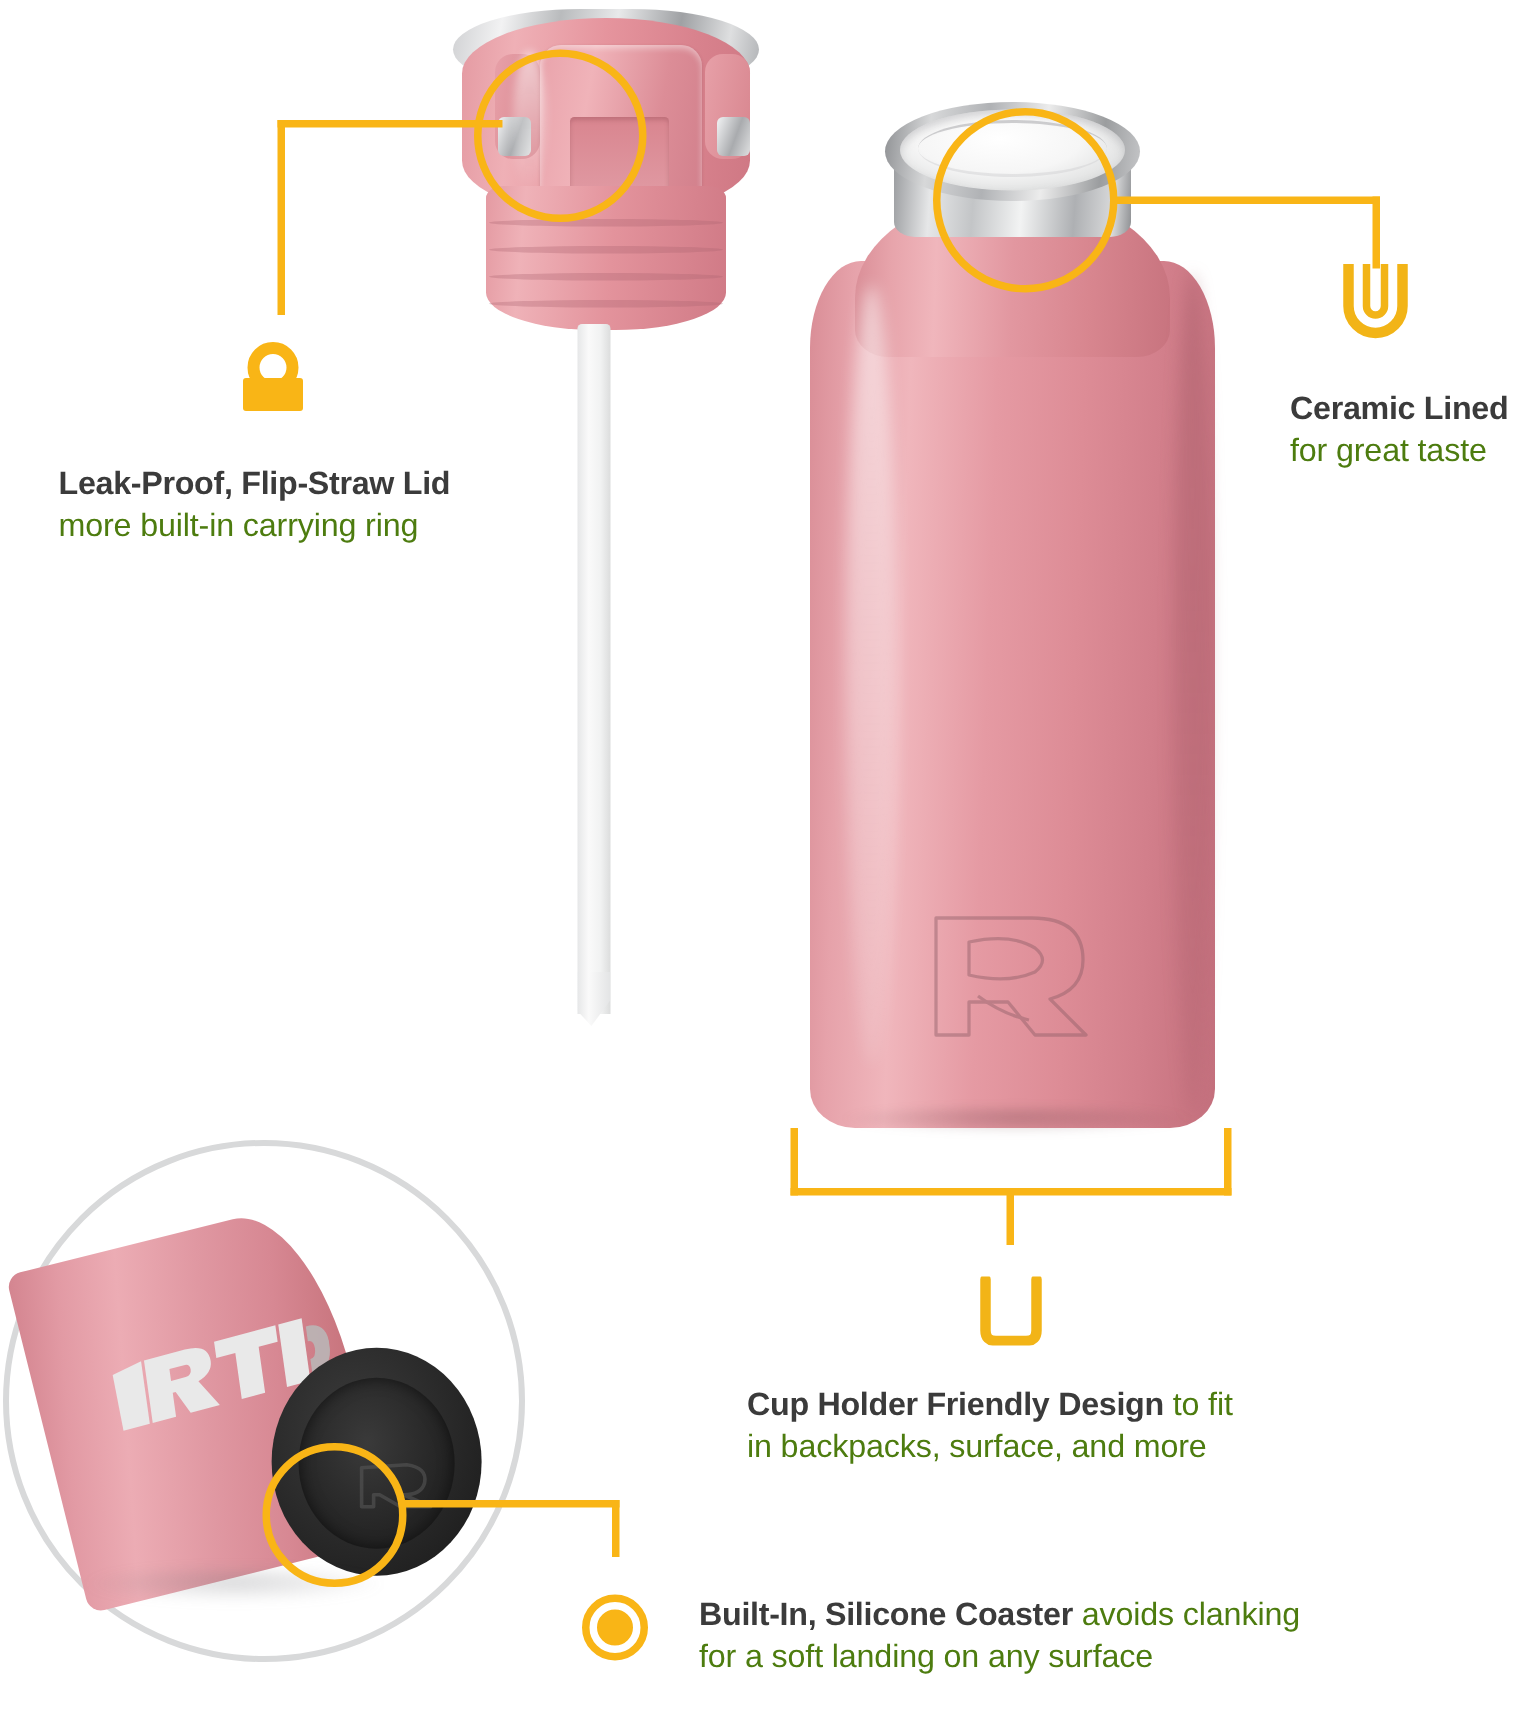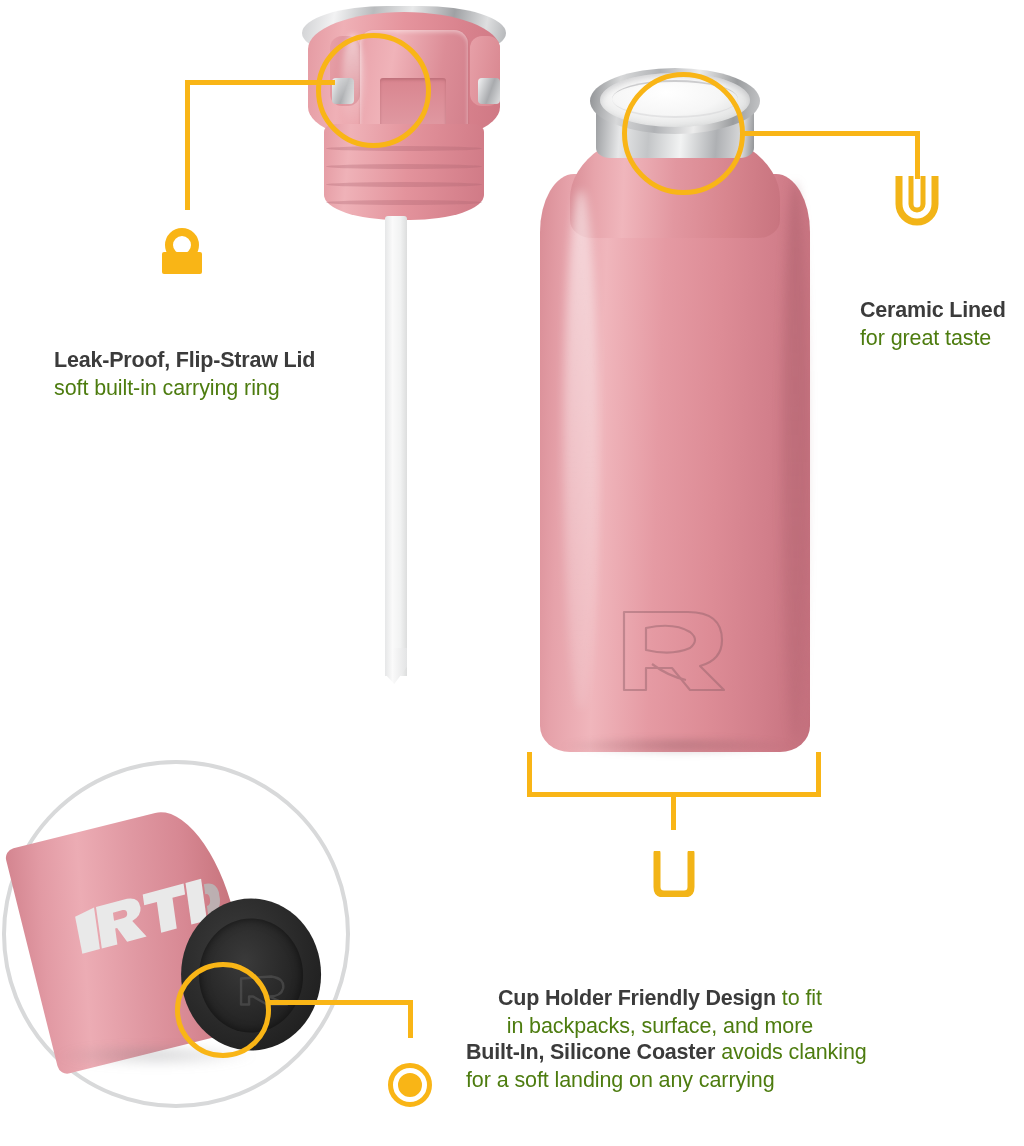--- a/index.html
+++ b/index.html
@@ -5,21 +5,21 @@
   * { box-sizing: border-box; margin: 0; padding: 0; }
   html, body {
     width: 1024px; height: 1146px;
     background: #ffffff;
     font-family: "Liberation Sans", sans-serif;
     overflow: hidden;
   }
   #stage { position: relative; width: 1024px; height: 1146px; background: #fff; }
 
   
-  .callout-text { position: absolute; line-height: 1.32; margin-top: 38px; }
+  .callout-text { position: absolute; line-height: 1.32; }
   .callout-text .t-strong {
     font-weight: 700; color: #3b3b3b; font-size: 21.5px; letter-spacing: -0.2px;
   }
   .callout-text .t-light {
     font-weight: 400; color: #4d7c0f; font-size: 21.5px; letter-spacing: -0.1px;
   }
   .line1, .line2 { display: block; white-space: nowrap; }
 
   
   .lead { position: absolute; background: #f9b516; }
@@ -271,23 +271,23 @@
   <div class="ring-circle" style="left:316px; top:33px; width:115px; height:115px;"></div>
 
   <div class="lead lead-h" style="left:185px; top:80px; width:150px;"></div>
   <div class="lead lead-v" style="left:185px; top:80px; height:130px;"></div>
 
   <div class="icon ico-ring" style="left:162px; top:228px;">
     <div class="arch"></div>
     <div class="base"></div>
   </div>
 
-  <div class="callout-text" style="left:54px; top:308px;">
+  <div class="callout-text" style="left:39px; top:308px;">
     <span class="line1 t-strong">Leak-Proof, Flip-Straw Lid</span>
-    <span class="line2 t-light">soft built-in carrying ring</span>
+    <span class="line2 t-light">more built-in carrying ring</span>
   </div>
 
   <div id="bottle">
     <div class="btl-body"></div>
     <div class="btl-shoulder"></div>
     <div class="btl-neck-steel"></div>
     <div class="btl-rim-outer"></div>
     <div class="btl-rim-inner"></div>
     <div class="btl-rim-ring"></div>
     <div class="btl-gloss"></div>
@@ -327,21 +327,21 @@
     <div class="bar" style="left:527px; top:792px; width:294px; height:5px;"></div>
     <div class="bar" style="left:671px; top:792px; width:5px; height:38px;"></div>
   </div>
 
   <div class="icon ico-u-square" style="left:653px; top:851px;">
     <svg viewBox="0 0 42 46" width="42" height="46" aria-hidden="true">
       <path d="M4 2 L4 36 Q4 43 11 43 L31 43 Q38 43 38 36 L38 2" fill="none" stroke="#f2b417" stroke-width="7" stroke-linecap="round" stroke-linejoin="round"></path>
     </svg>
   </div>
 
-  <div class="callout-text" style="left:498px; top:946px;text-align:center;">
+  <div class="callout-text" style="left:498px; top:922px;">
     <span class="line1">
       <span class="t-strong">Cup Holder Friendly Design</span><span class="t-light"> to fit</span>
     </span>
     <span class="line2 t-light">in backpacks, surface, and more</span>
   </div>
 
   <div id="inset">
     <div class="inset-ring"></div>
     <div class="inset-can">
       <div class="can-side">
@@ -377,20 +377,20 @@
 
   <div class="ring-circle" style="left:175px; top:962px; width:96px; height:96px;"></div>
 
   <div class="lead lead-h" style="left:268px; top:1000px; width:145px;"></div>
   <div class="lead lead-v" style="left:408px; top:1000px; height:38px;"></div>
 
   <div class="icon ico-donut" style="left:388px; top:1063px;">
     <div class="hole"></div>
   </div>
 
-  <div class="callout-text" style="left:466px; top:1000px;">
+  <div class="callout-text" style="left:466px; top:1062px;">
     <span class="line1">
       <span class="t-strong">Built-In, Silicone Coaster</span><span class="t-light"> avoids clanking</span>
     </span>
-    <span class="line2 t-light">for a soft landing on any carrying</span>
+    <span class="line2 t-light">for a soft landing on any surface</span>
   </div>
 
 </div>
 
 </body></html>

